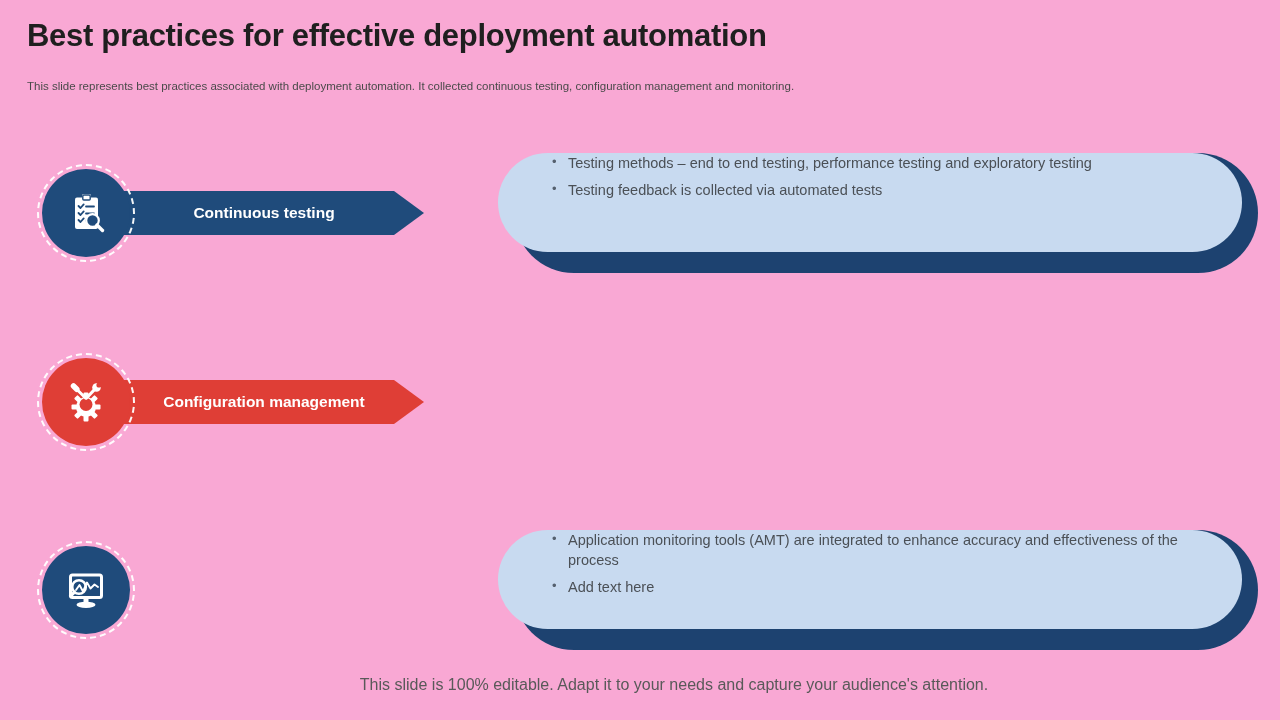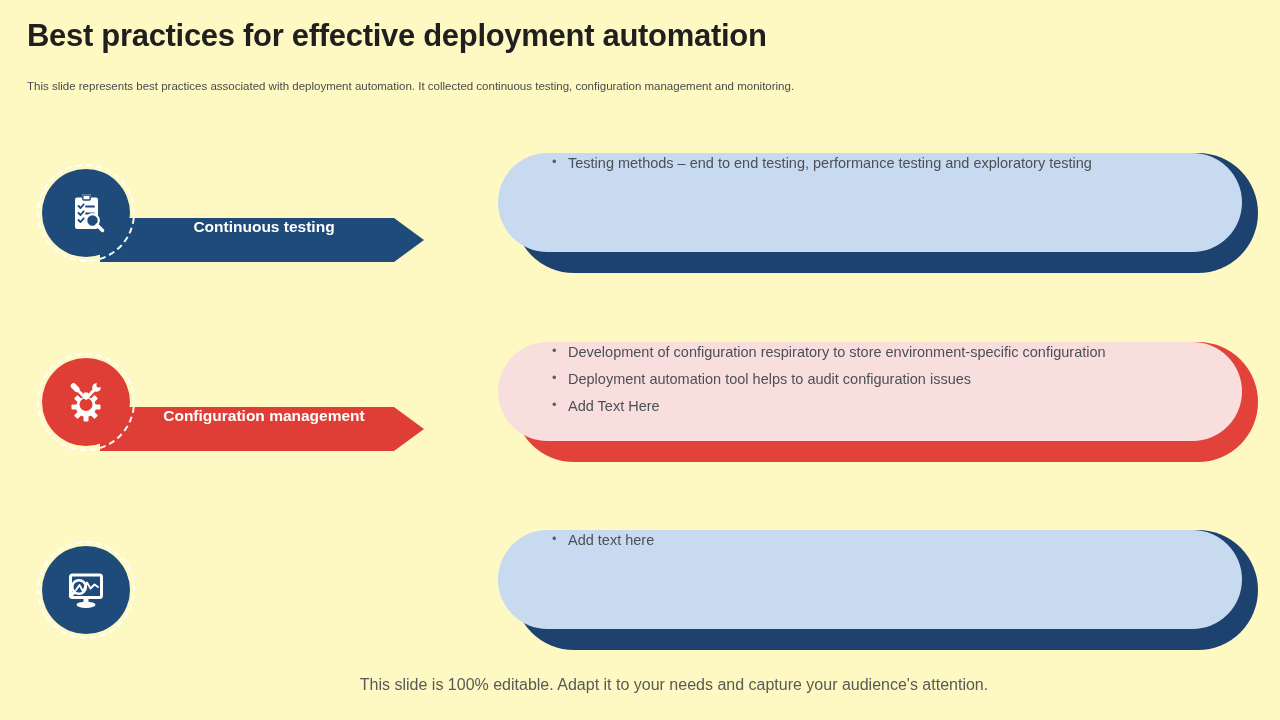--- a/index.html
+++ b/index.html
@@ -1,17 +1,17 @@
 <!DOCTYPE html>
 <html style="--blue: #1F4B7B; --navy: #1D4270; --light_blue: #C8DAF0; --red: #DF3E36; --red_bright: #E2423A; --pink: #F8DFDE; --title_text: #1F1F1F; --body_text: #4B5056; --muted_text: #595959;"><head>
 <meta charset="utf-8">
 <style>
   html,body{margin:0;padding:0;background:#ffffff;}
   .slide{
-    position:relative;width:1280px;height:720px;overflow:hidden;background:#fef9c3;
+    position:relative;width:1280px;height:720px;overflow:hidden;background:#f9a8d4;
     font-family:"Liberation Sans","DejaVu Sans",sans-serif;
   }
   .title{
     position:absolute;left:27px;top:18px;margin:0;
     font-size:31px;font-weight:bold;letter-spacing:-0.3px;
     color:var(--title_text,#1f1f1f);
   }
   .subtitle{
     position:absolute;left:27px;top:80px;margin:0;
     font-size:11.5px;color:#4a4a4a;
@@ -45,24 +45,23 @@
   }
   .bullets li::before{
     content:"•";position:absolute;left:2px;top:0;
     color:#55606e;font-size:13px;
   }
 
   .banner{
     position:absolute;left:100px;top:38px;width:324px;height:44px;
     background:var(--accent);
     clip-path:polygon(0 0,calc(100% - 30px) 0,100% 50%,calc(100% - 30px) 100%,0 100%);
-    display:flex;justify-content:center;
+    display:flex;align-items:center;justify-content:center;
     padding-left:34px;padding-right:30px;box-sizing:border-box;
     z-index:1;
-    margin-top:27px;
   }
   .banner-label{color:#ffffff;font-weight:bold;font-size:15.5px;white-space:nowrap;}
 
   .circle{
     position:absolute;left:42px;top:16px;width:88px;height:88px;border-radius:50%;
     background:var(--accent);display:flex;align-items:center;justify-content:center;
     z-index:2;
   }
   .ring{
     position:absolute;left:37px;top:11px;width:98px;height:98px;box-sizing:border-box;
@@ -77,20 +76,21 @@
 
   <h1 class="title">Best practices for effective deployment automation</h1>
   <p class="subtitle">This slide represents best practices associated with deployment automation. It collected continuous testing, configuration management and monitoring.</p>
 
   <section class="row r1 theme-blue">
     <div class="card">
       <div class="shadow"></div>
       <div class="face">
         <ul class="bullets">
           <li>Testing methods – end to end testing, performance testing and exploratory testing</li>
+          <li>Testing feedback is collected via automated tests</li>
         </ul>
       </div>
     </div>
     <div class="banner">
       <span class="banner-label">Continuous testing</span>
     </div>
     <div class="ring"></div>
     <div class="circle">
       <svg viewBox="0 0 48 48" width="48" height="48" aria-hidden="true">
         <rect x="20" y="5" width="9" height="7" rx="1.5" fill="#ffffff"></rect>
@@ -104,30 +104,20 @@
           <path d="M16.5 31 l2 2 3.2-3.6"></path>
             <line x1="24" y1="31.5" x2="29" y2="31.5"></line>
         </g>
         <circle cx="30.5" cy="31.5" r="6.3" fill="var(--accent)" stroke="#ffffff" stroke-width="2.2"></circle>
         <line x1="35" y1="36" x2="40.5" y2="41.5" stroke="#ffffff" stroke-width="3.4" stroke-linecap="round"></line>
       </svg>
     </div>
   </section>
 
   <section class="row r2 theme-red">
-    <div class="card">
-      <div class="shadow"></div>
-      <div class="face">
-        <ul class="bullets">
-          <li>Development of configuration respiratory to store environment-specific configuration</li>
-          <li>Deployment automation tool helps to audit configuration issues</li>
-          <li>Add Text Here</li>
-        </ul>
-      </div>
-    </div>
     <div class="banner">
       <span class="banner-label">Configuration management</span>
     </div>
     <div class="ring"></div>
     <div class="circle">
       <svg viewBox="0 0 48 48" width="48" height="48" aria-hidden="true">
         <g fill="#ffffff">
           <circle cx="24" cy="29" r="10"></circle>
           <g>
             <rect x="21.5" y="14.5" width="5" height="6" rx="1"></rect>
@@ -148,20 +138,21 @@
         <line x1="33.5" y1="10.5" x2="24.5" y2="20" stroke="#ffffff" stroke-width="3.2" stroke-linecap="round"></line>
       </svg>
     </div>
   </section>
 
   <section class="row r3 theme-blue">
     <div class="card">
       <div class="shadow"></div>
       <div class="face">
         <ul class="bullets">
+          <li>Application monitoring tools (AMT) are integrated to enhance accuracy and effectiveness of the process</li>
           <li>Add text here</li>
         </ul>
       </div>
     </div>
     <div class="ring"></div>
     <div class="circle">
       <svg viewBox="0 0 48 48" width="48" height="48" aria-hidden="true">
         <rect x="8.5" y="9" width="31" height="22.5" rx="2" fill="none" stroke="#ffffff" stroke-width="3"></rect>
         <polyline points="14,24 17.5,19 21,25.5 25,16.5 28.5,22.5 32.5,18.5 36,21" fill="none" stroke="#ffffff" stroke-width="1.9" stroke-linejoin="round" stroke-linecap="round"></polyline>
         <circle cx="17" cy="21" r="6.8" fill="none" stroke="#ffffff" stroke-width="2.6"></circle>

